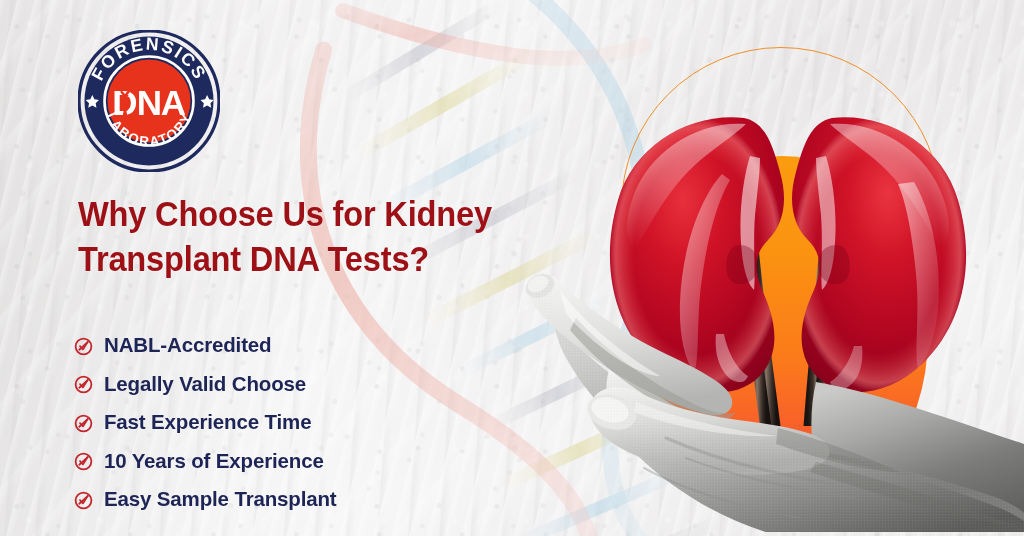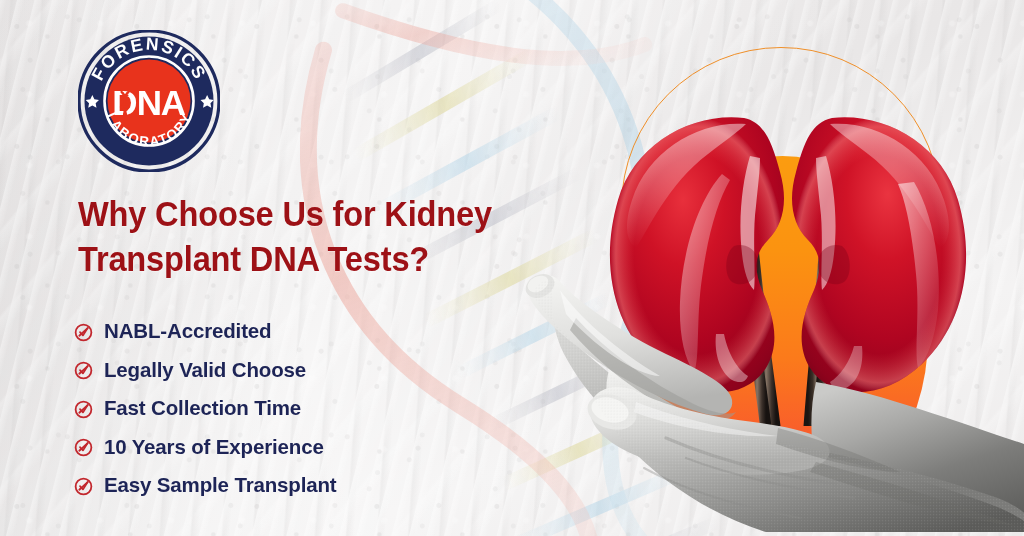--- a/index.html
+++ b/index.html
@@ -93,21 +93,21 @@
     line-height:45px;
     letter-spacing:-0.2px;
     transform:scaleX(.945);
     transform-origin:left center;
     text-shadow:0 1px 0 rgba(255,255,255,.35);
   }
   .headline .l2 { display:block; }
 
   
   .features {
-    position:absolute; left:74px; top:312px;
+    position:absolute; left:74px; top:326px;
     list-style:none;
   }
   .feature {
     display:flex; align-items:center;
     height:38.5px;
   }
   .feature .tick {
     flex:0 0 auto;
     width:19px; height:19px;
     margin-right:11px;
@@ -467,21 +467,21 @@
       <span class="flabel">Legally Valid Choose</span>
     </li>
     <li class="feature">
       <span class="tick">
         <svg viewBox="0 0 20 20" width="19" height="19">
           <circle cx="10" cy="10" r="8.3" fill="none" stroke="#c2272d" stroke-width="1.9"></circle>
           <path d="M5.6 13.4 L 14.6 5.2" stroke="#c2272d" stroke-width="1.9" fill="none" stroke-linecap="round"></path>
           <path d="M6.3 9.6 L 9.4 13.1 L 14.2 5.6" stroke="#c2272d" stroke-width="1.8" fill="none" stroke-linecap="round" stroke-linejoin="round"></path>
         </svg>
       </span>
-      <span class="flabel">Fast Collection Time</span>
+      <span class="flabel">Fast Experience Time</span>
     </li>
     <li class="feature">
       <span class="tick">
         <svg viewBox="0 0 20 20" width="19" height="19">
           <circle cx="10" cy="10" r="8.3" fill="none" stroke="#c2272d" stroke-width="1.9"></circle>
           <path d="M5.6 13.4 L 14.6 5.2" stroke="#c2272d" stroke-width="1.9" fill="none" stroke-linecap="round"></path>
           <path d="M6.3 9.6 L 9.4 13.1 L 14.2 5.6" stroke="#c2272d" stroke-width="1.8" fill="none" stroke-linecap="round" stroke-linejoin="round"></path>
         </svg>
       </span>
       <span class="flabel">10 Years of Experience</span>

